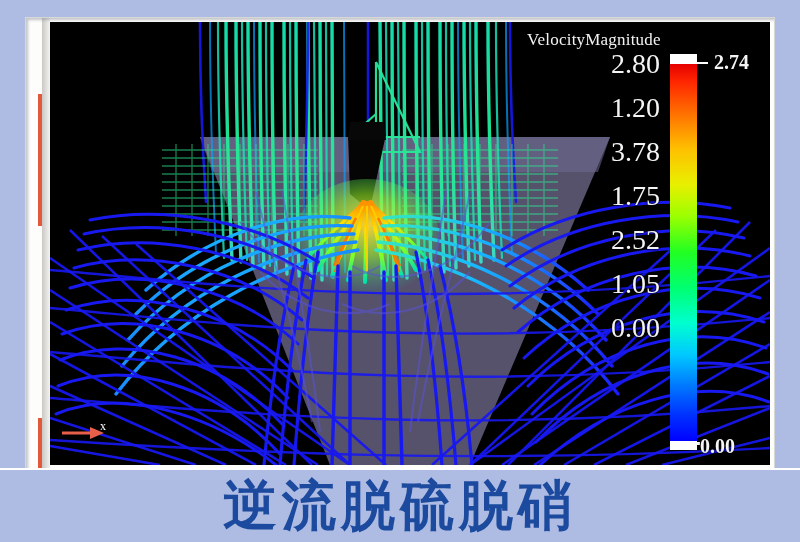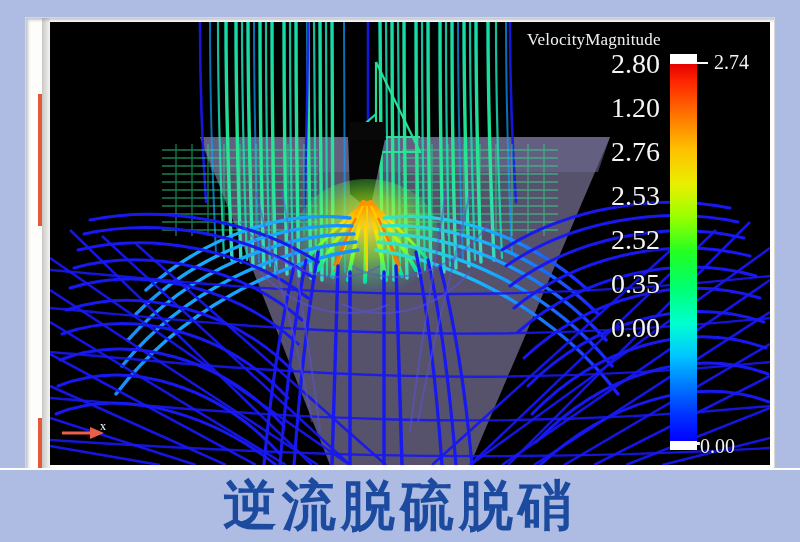--- a/index.html
+++ b/index.html
@@ -66,21 +66,21 @@
     position:absolute;left:-128px;top:-12px;width:118px;
     text-align:right;
   }
   .cb-ticks div{
     height:44px;line-height:44px;
     color:#f4f4f4;font-family:"Liberation Serif", serif;font-size:28px;
     text-shadow:0 0 3px #000,0 0 2px #000;
   }
   .cb-note{
     position:absolute;color:#f4f4f4;font-family:"Liberation Serif", serif;
-    font-size:20px;text-shadow:0 0 3px #000;white-space:nowrap;
+    font-size:20px;text-shadow:0 0 3px #000;white-space:nowrap;font-weight:bold;
   }
   .cb-note-hi{left:44px;top:-3px;}
   .cb-note-lo{left:30px;top:381px;}
   .cb-dash{position:absolute;background:#ffffff;}
   .cb-dash-hi{left:20px;top:8px;width:18px;height:2px;}
   .cb-dash-lo{left:10px;top:388px;width:20px;height:3px;}
 
   
   .axes-widget{position:absolute;left:10px;top:395px;width:60px;height:30px;}
   .axes-label{
@@ -375,24 +375,24 @@
       </g>
     </svg>
 
     <div class="cb-title">VelocityMagnitude</div>
 
     <div class="cb-wrap">
       <div class="cb-bar"></div>
       <div class="cb-ticks">
         <div>2.80</div>
         <div>1.20</div>
-        <div>2.76</div>
-        <div>2.53</div>
+        <div>3.78</div>
+        <div>1.75</div>
         <div>2.52</div>
-        <div>0.35</div>
+        <div>1.05</div>
         <div>0.00</div>
       </div>
       <div class="cb-dash cb-dash-hi"></div>
       <div class="cb-note cb-note-hi">2.74</div>
       <div class="cb-dash cb-dash-lo"></div>
       <div class="cb-note cb-note-lo">0.00</div>
     </div>
 
     <div class="axes-widget">
       <svg width="60" height="30" viewBox="0 0 60 30">

